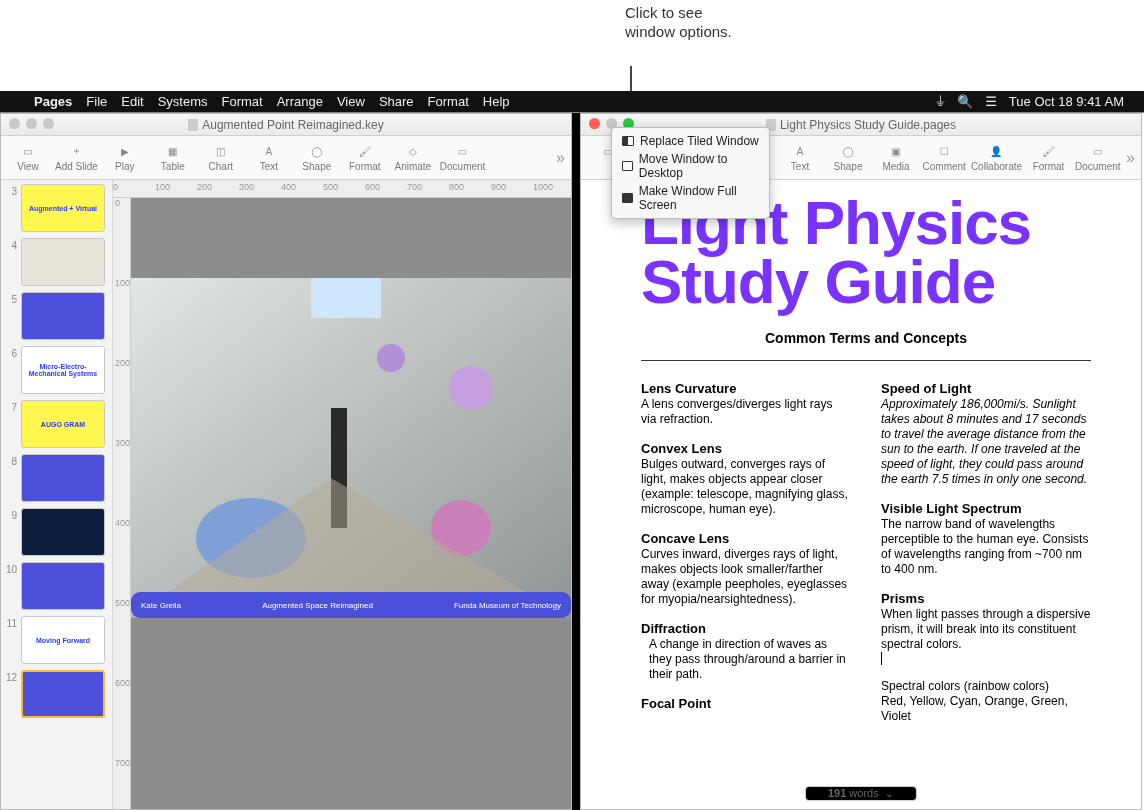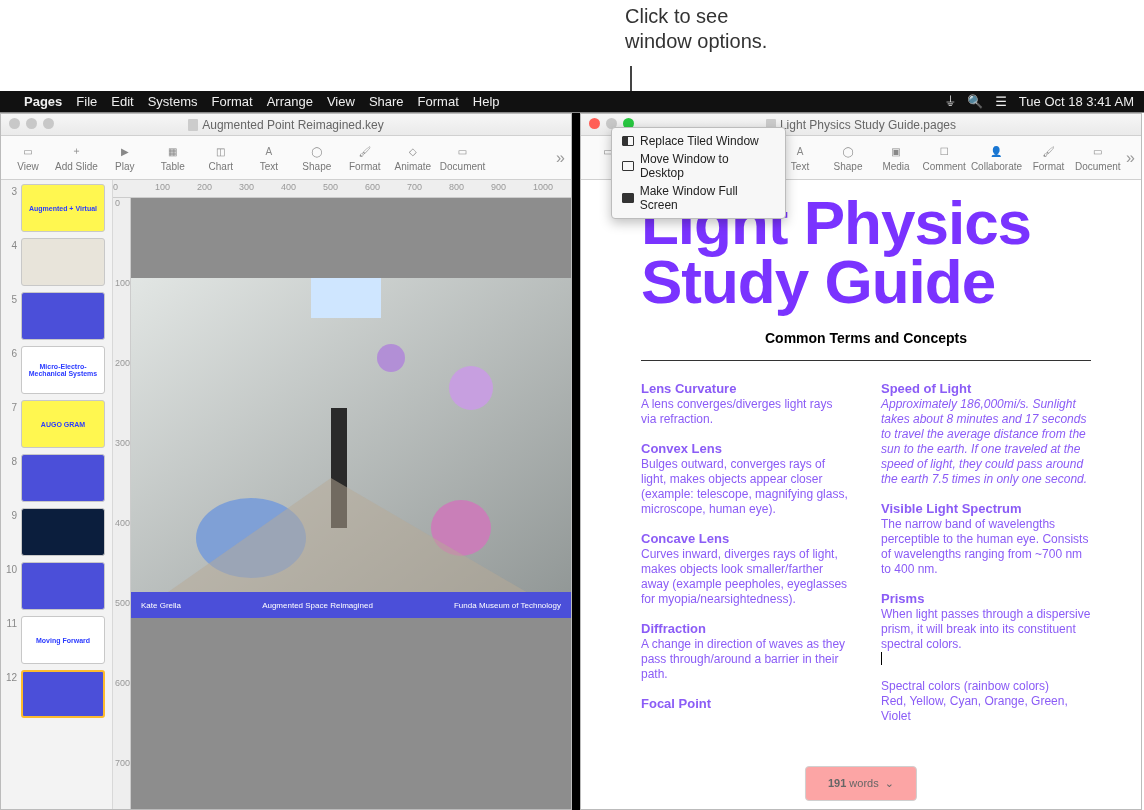--- a/index.html
+++ b/index.html
@@ -1,24 +1,24 @@
 <!DOCTYPE html>
 <html><head>
 <meta charset="utf-8">
 <style>
 * { margin: 0; padding: 0; box-sizing: border-box; }
 html, body { width: 1144px; height: 810px; font-family: -apple-system, "Helvetica Neue", Arial, sans-serif; background: #fff; }
 
 
 .annotation-wrap { position: relative; width: 1144px; height: 810px; }
-.annotation-text { position: absolute; top: 4px; left: 625px; font-size: 20px; color: #333; line-height: 1.25; }
+.annotation-text { position: absolute; top: 4px; left: 625px; font-size: 15px; color: #333; line-height: 1.25; }
 .annotation-line { position: absolute; top: 66px; left: 630px; width: 2px; height: 57px; background: #444; }
 
 
-.menubar { position: absolute; top: 91px; left: 0; right: 0; height: 22px; background: #111; color: #eee; display: flex; align-items: center; padding: 0 10px; font-size: 13px; gap: 14px; border: 1px solid #888; border-top: none; border-left: none; border-right: none; }
+.menubar { position: absolute; top: 91px; left: 0; right: 0; height: 22px; background: #111; color: #eee; display: flex; align-items: center; padding: 0 20px; font-size: 13px; gap: 14px; border: 1px solid #888; border-top: none; border-left: none; border-right: none; }
 .menubar .spacer { flex: 1; }
 .menubar .right { display: flex; gap: 12px; align-items: center; }
 .menubar .apple { font-size: 14px; }
 
 
 .pane { position: absolute; top: 113px; bottom: 0; background: #fff; border: 1px solid #bbb; }
 .pane-left { left: 0; width: 572px; }
 .pane-right { left: 580px; width: 562px; }
 .divider { position: absolute; top: 113px; bottom: 0; left: 572px; width: 8px; background: #000; }
 
@@ -45,38 +45,38 @@
 .thumb.sel { border: 2px solid #fdbb2d; }
 .thumb .tlabel { font-weight: bold; text-align: center; line-height: 1; }
 
 .canvas-area { flex: 1; background: #8d8d8d; position: relative; display: flex; flex-direction: column; }
 .ruler { height: 18px; background: #eee; border-bottom: 1px solid #ccc; position: relative; }
 .ruler span { position: absolute; top: 2px; font-size: 9px; color: #999; }
 .vruler { position: absolute; top: 18px; bottom: 0; left: 0; width: 18px; background: #eee; border-right: 1px solid #ccc; }
 .vruler span { position: absolute; left: 2px; font-size: 9px; color: #999; }
 .canvas-inner { position: absolute; top: 18px; left: 18px; right: 0; bottom: 0; overflow: hidden; }
 .slide-main { position: absolute; top: 80px; left: 0; right: 0; height: 340px; background: linear-gradient(160deg,#d8e0e0 0%,#c2cccc 50%,#9fa7a7 100%); }
-.slide-footer { position: absolute; bottom: 0; left: 0; right: 0; height: 26px; background: #4b4fd9; color: #fff; display: flex; align-items: center; justify-content: space-between; padding: 0 10px; font-size: 8px; }
+.slide-footer { position: absolute; bottom: 0; left: 0; right: 0; height: 26px; background: #4b4fd9; color: #fff; display: flex; align-items: center; justify-content: space-between; padding: 0 10px; font-size: 8px; border-radius: 9px; }
 
 
 .pages-body { position: absolute; top: 66px; bottom: 0; left: 0; right: 0; background: #fff; overflow: hidden; }
 .doc { padding: 14px 50px 4px 60px; }
 .doc h1 { font-size: 62px; line-height: 0.95; font-weight: 700; color: #7a33ff; letter-spacing: -1px; }
 .doc .subtitle { text-align: center; font-weight: 700; font-size: 14px; margin-top: 18px; }
 .doc hr { margin-top: 14px; border: none; border-top: 1px solid #333; }
-.cols { display: flex; gap: 30px; margin-top: 20px; font-size: 12px; color: #8b5cf6; }
+.cols { display: flex; gap: 30px; margin-top: 20px; font-size: 12px; color: #000000; }
 .col { flex: 1; }
 .term { margin-bottom: 14px; }
 .term b { display: block; font-size: 13px; margin-bottom: 1px; }
 .term span { display: block; line-height: 1.25; }
 .cursor { display: inline-block; width: 1px; height: 13px; background: #000; vertical-align: middle; }
-.wordcount { position: absolute; bottom: 8px; left: 50%; transform: translateX(-50%); background: #fca5a5; border: 1px solid #d0d0d0; border-radius: 4px; padding: 10px 22px; font-size: 11px; color: #666; }
-
-
-.popup { position: absolute; top: 127px; left: 611px; width: 175px; background: #f7f7f7; border: 1px solid #bcbcbc; border-radius: 4px; box-shadow: 0 4px 12px rgba(0,0,0,0.25); padding: 4px 0; font-size: 12px; z-index: 100; }
+.wordcount { position: absolute; bottom: 8px; left: 50%; transform: translateX(-50%); background: #000000; border: 1px solid #d0d0d0; border-radius: 4px; padding: 0 22px; font-size: 11px; color: #666; }
+
+
+.popup { position: absolute; top: 127px; left: 611px; width: 159px; background: #f7f7f7; border: 1px solid #bcbcbc; border-radius: 4px; box-shadow: 0 4px 12px rgba(0,0,0,0.25); padding: 4px 0; font-size: 12px; z-index: 100; }
 .popup .mi { padding: 2px 10px; display: flex; align-items: center; gap: 6px; color: #222; }
 .popup .mi .mi-icon { width: 12px; height: 10px; border: 1.5px solid #333; border-radius: 1px; }
 .popup .mi .mi-icon.half::after { content:""; display:block; width:50%; height:100%; background:#333; }
 
 svg { width: 100%; height: 100%; }
 </style>
 </head>
 <body>
 
 <div class="annotation-wrap">
@@ -95,21 +95,21 @@
     <span>Arrange</span>
     <span>View</span>
     <span>Share</span>
     <span>Format</span>
     <span>Help</span>
     <div class="spacer"></div>
     <div class="right">
       <span>⏚</span>
       <span>🔍</span>
       <span>☰</span>
-      <span>Tue Oct 18  3:41 AM</span>
+      <span>Tue Oct 18  9:41 AM</span>
     </div>
   </div>
 
   <div class="pane pane-left">
     <div class="titlebar">
       <div class="traffic">
         <div class="tl"></div>
         <div class="tl"></div>
         <div class="tl"></div>
       </div>
@@ -351,21 +351,21 @@
               <div class="term">
                 <b>Convex Lens</b>
                 <span style="white-space: pre-line;">Bulges outward, converges rays of light, makes objects appear closer (example: telescope, magnifying glass, microscope, human eye).</span>
               </div>
               <div class="term">
                 <b>Concave Lens</b>
                 <span style="white-space: pre-line;">Curves inward, diverges rays of light, makes objects look smaller/farther away (example peepholes, eyeglasses for myopia/nearsightedness).</span>
               </div>
               <div class="term">
                 <b>Diffraction</b>
-                <span style="white-space: pre-line;">A change in direction of waves as they pass through/around a barrier in their path.</span>
+                <span style="white-space: pre-line; margin-left: 8px;">A change in direction of waves as they pass through/around a barrier in their path.</span>
               </div>
               <div class="term">
                 <b>Focal Point</b>
               </div>
             </div>
           <div class="col" id="col2">
               <div class="term">
                 <b>Speed of Light</b>
                 <span style="white-space: pre-line; font-style: italic;">Approximately 186,000mi/s. Sunlight takes about 8 minutes and 17 seconds to travel the average distance from the sun to the earth. If one traveled at the speed of light, they could pass around the earth 7.5 times in only one second.</span>
               </div>

